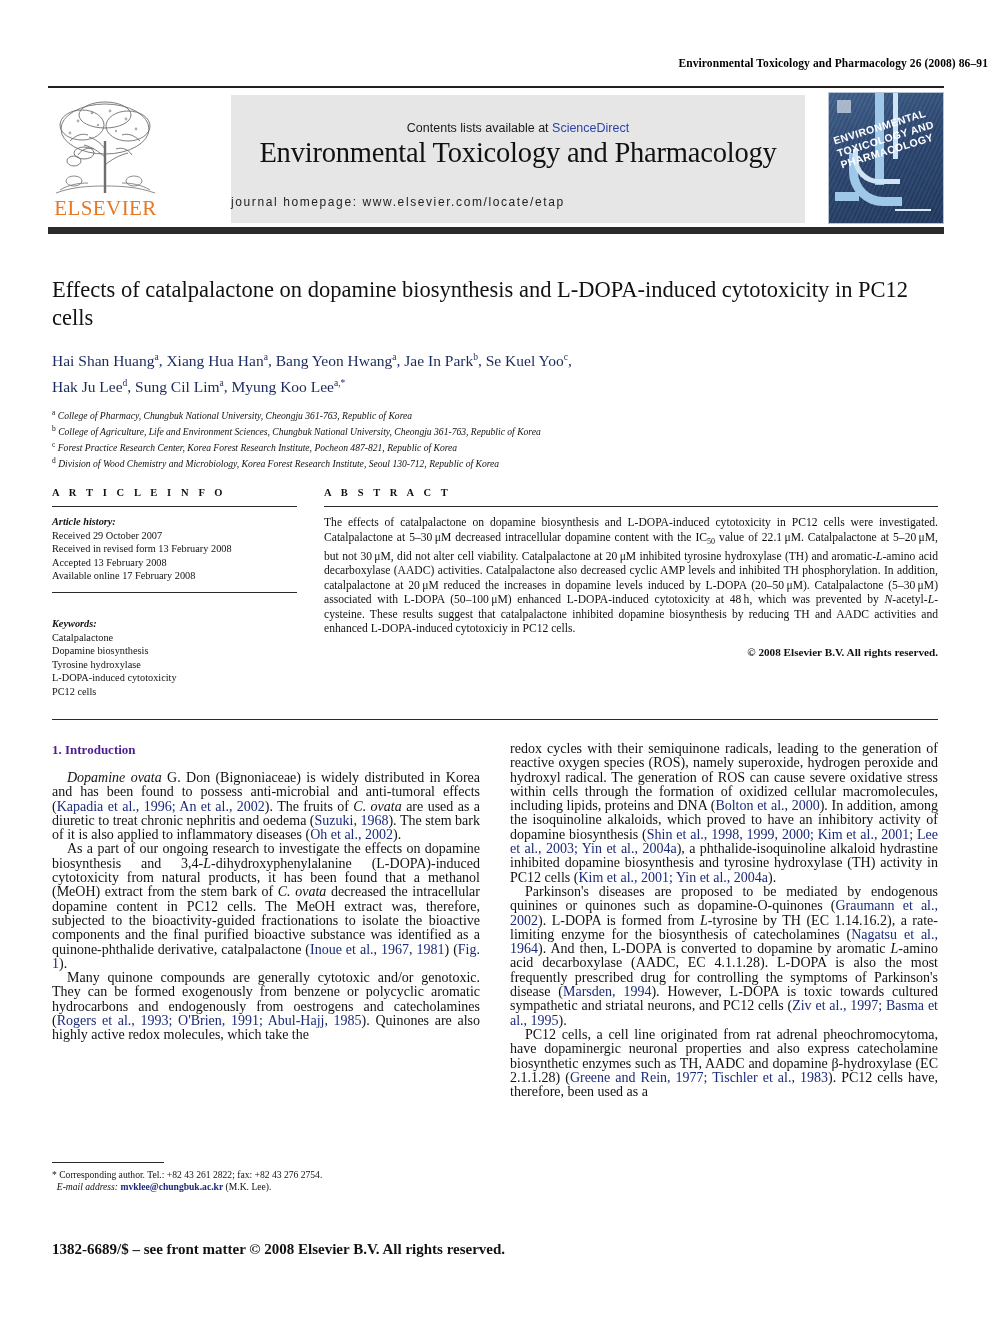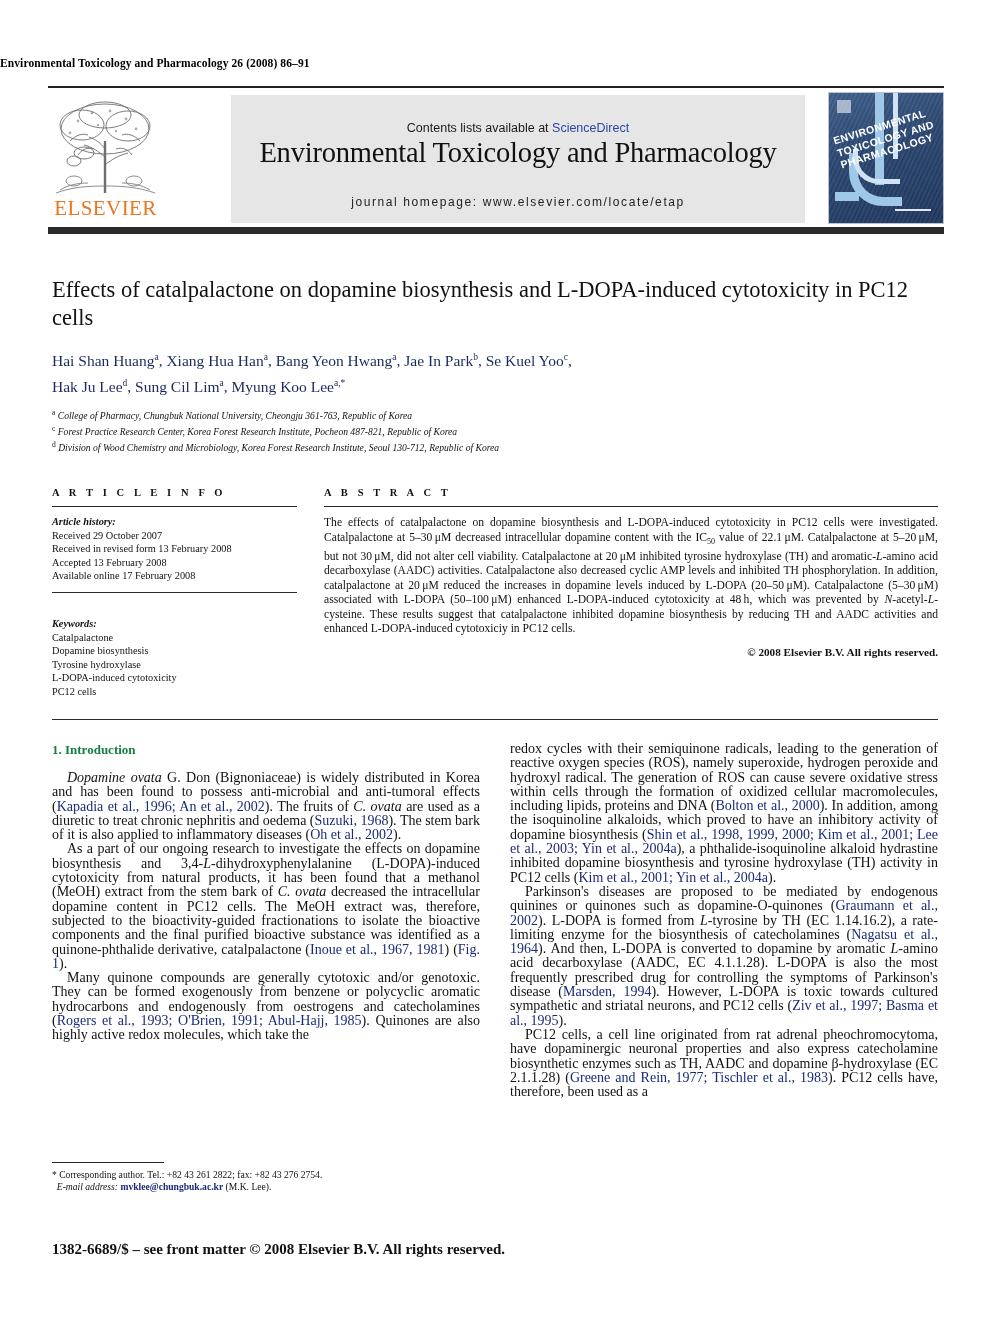--- a/index.html
+++ b/index.html
@@ -11,21 +11,21 @@
     font-family: "Liberation Serif", serif;
     color: #000;
     position: relative;
     overflow: hidden;
   }
   .page { position: relative; width: 992px; height: 1323px; }
 
   
   .runninghead {
     position: absolute; top: 57px; left: 0; width: 988px;
-    text-align: left;
+    text-align: right;
     font-family: "Liberation Serif", serif;
     font-size: 11.5px; font-weight: bold;
     letter-spacing: 0.1px;
   }
 
   
   .masthead {
     position: absolute; left: 48px; top: 86px;
     width: 896px; height: 148px;
   }
@@ -62,21 +62,21 @@
   .banner .contents .sd { color: #2b43a8; }
   .banner .jtitle {
     position: absolute; top: 42px; left: 0; width: 574px;
     text-align: center;
     font-family: "Liberation Serif", serif;
     font-size: 28.5px; color: #111;
     letter-spacing: -0.2px;
   }
   .banner .homepage {
     position: absolute; bottom: 14px; left: 0; width: 574px;
-    text-align: center;
+    text-align: left;
     font-family: "Liberation Sans", sans-serif;
     font-size: 12px; color: #222;
     letter-spacing: 1.6px;
   }
   .cover {
     position: absolute; left: 780px; top: 6px;
     width: 116px; height: 132px;
     background: #2f4f7a;
     overflow: hidden;
     border: 1px solid #b9c3d2;
@@ -183,21 +183,21 @@
     background: #2b2b2b;
   }
 
   
   .body-cols { position: absolute; left: 52px; top: 742px; width: 886px; }
   .bcol { position: absolute; top: 0; width: 428px; }
   .bcol.left { left: 0; }
   .bcol.right { left: 458px; }
   .h1 {
     font-family: "Liberation Serif", serif;
-    font-size: 13px; font-weight: bold; color: #15803d;
+    font-size: 13px; font-weight: bold; color: #4c1d95;
     margin-bottom: 13px;
   }
   .para {
     font-family: "Liberation Serif", serif;
     font-size: 14px; line-height: 14.3px;
     text-align: justify; color: #111;
     text-indent: 15px;
     margin: 0;
   }
   .para.noind { text-indent: 0; }
@@ -296,20 +296,21 @@
   </div>
 
   <div class="titleblock">
     <div class="art-title">Effects of catalpalactone on dopamine biosynthesis and L-DOPA-induced cytotoxicity in PC12 cells</div>
     <div class="authors">
       <div>Hai Shan Huang<sup>a</sup>, Xiang Hua Han<sup>a</sup>, Bang Yeon Hwang<sup>a</sup>, Jae In Park<sup>b</sup>, Se Kuel Yoo<sup>c</sup>,</div>
       <div>Hak Ju Lee<sup>d</sup>, Sung Cil Lim<sup>a</sup>, Myung Koo Lee<sup>a,*</sup></div>
     </div>
     <div class="affils">
       <div class="affil"><sup>a</sup> <span>College of Pharmacy, Chungbuk National University, Cheongju 361-763, Republic of Korea</span></div>
+      <div class="affil"><sup>b</sup> <span>College of Agriculture, Life and Environment Sciences, Chungbuk National University, Cheongju 361-763, Republic of Korea</span></div>
       <div class="affil"><sup>c</sup> <span>Forest Practice Research Center, Korea Forest Research Institute, Pocheon 487-821, Republic of Korea</span></div>
       <div class="affil"><sup>d</sup> <span>Division of Wood Chemistry and Microbiology, Korea Forest Research Institute, Seoul 130-712, Republic of Korea</span></div>
     </div>
   </div>
 
   <div class="infoabs">
 
     <div class="col-info">
       <div class="secthead">A R T I C L E   I N F O</div>
       <div class="hr-thin"></div>

